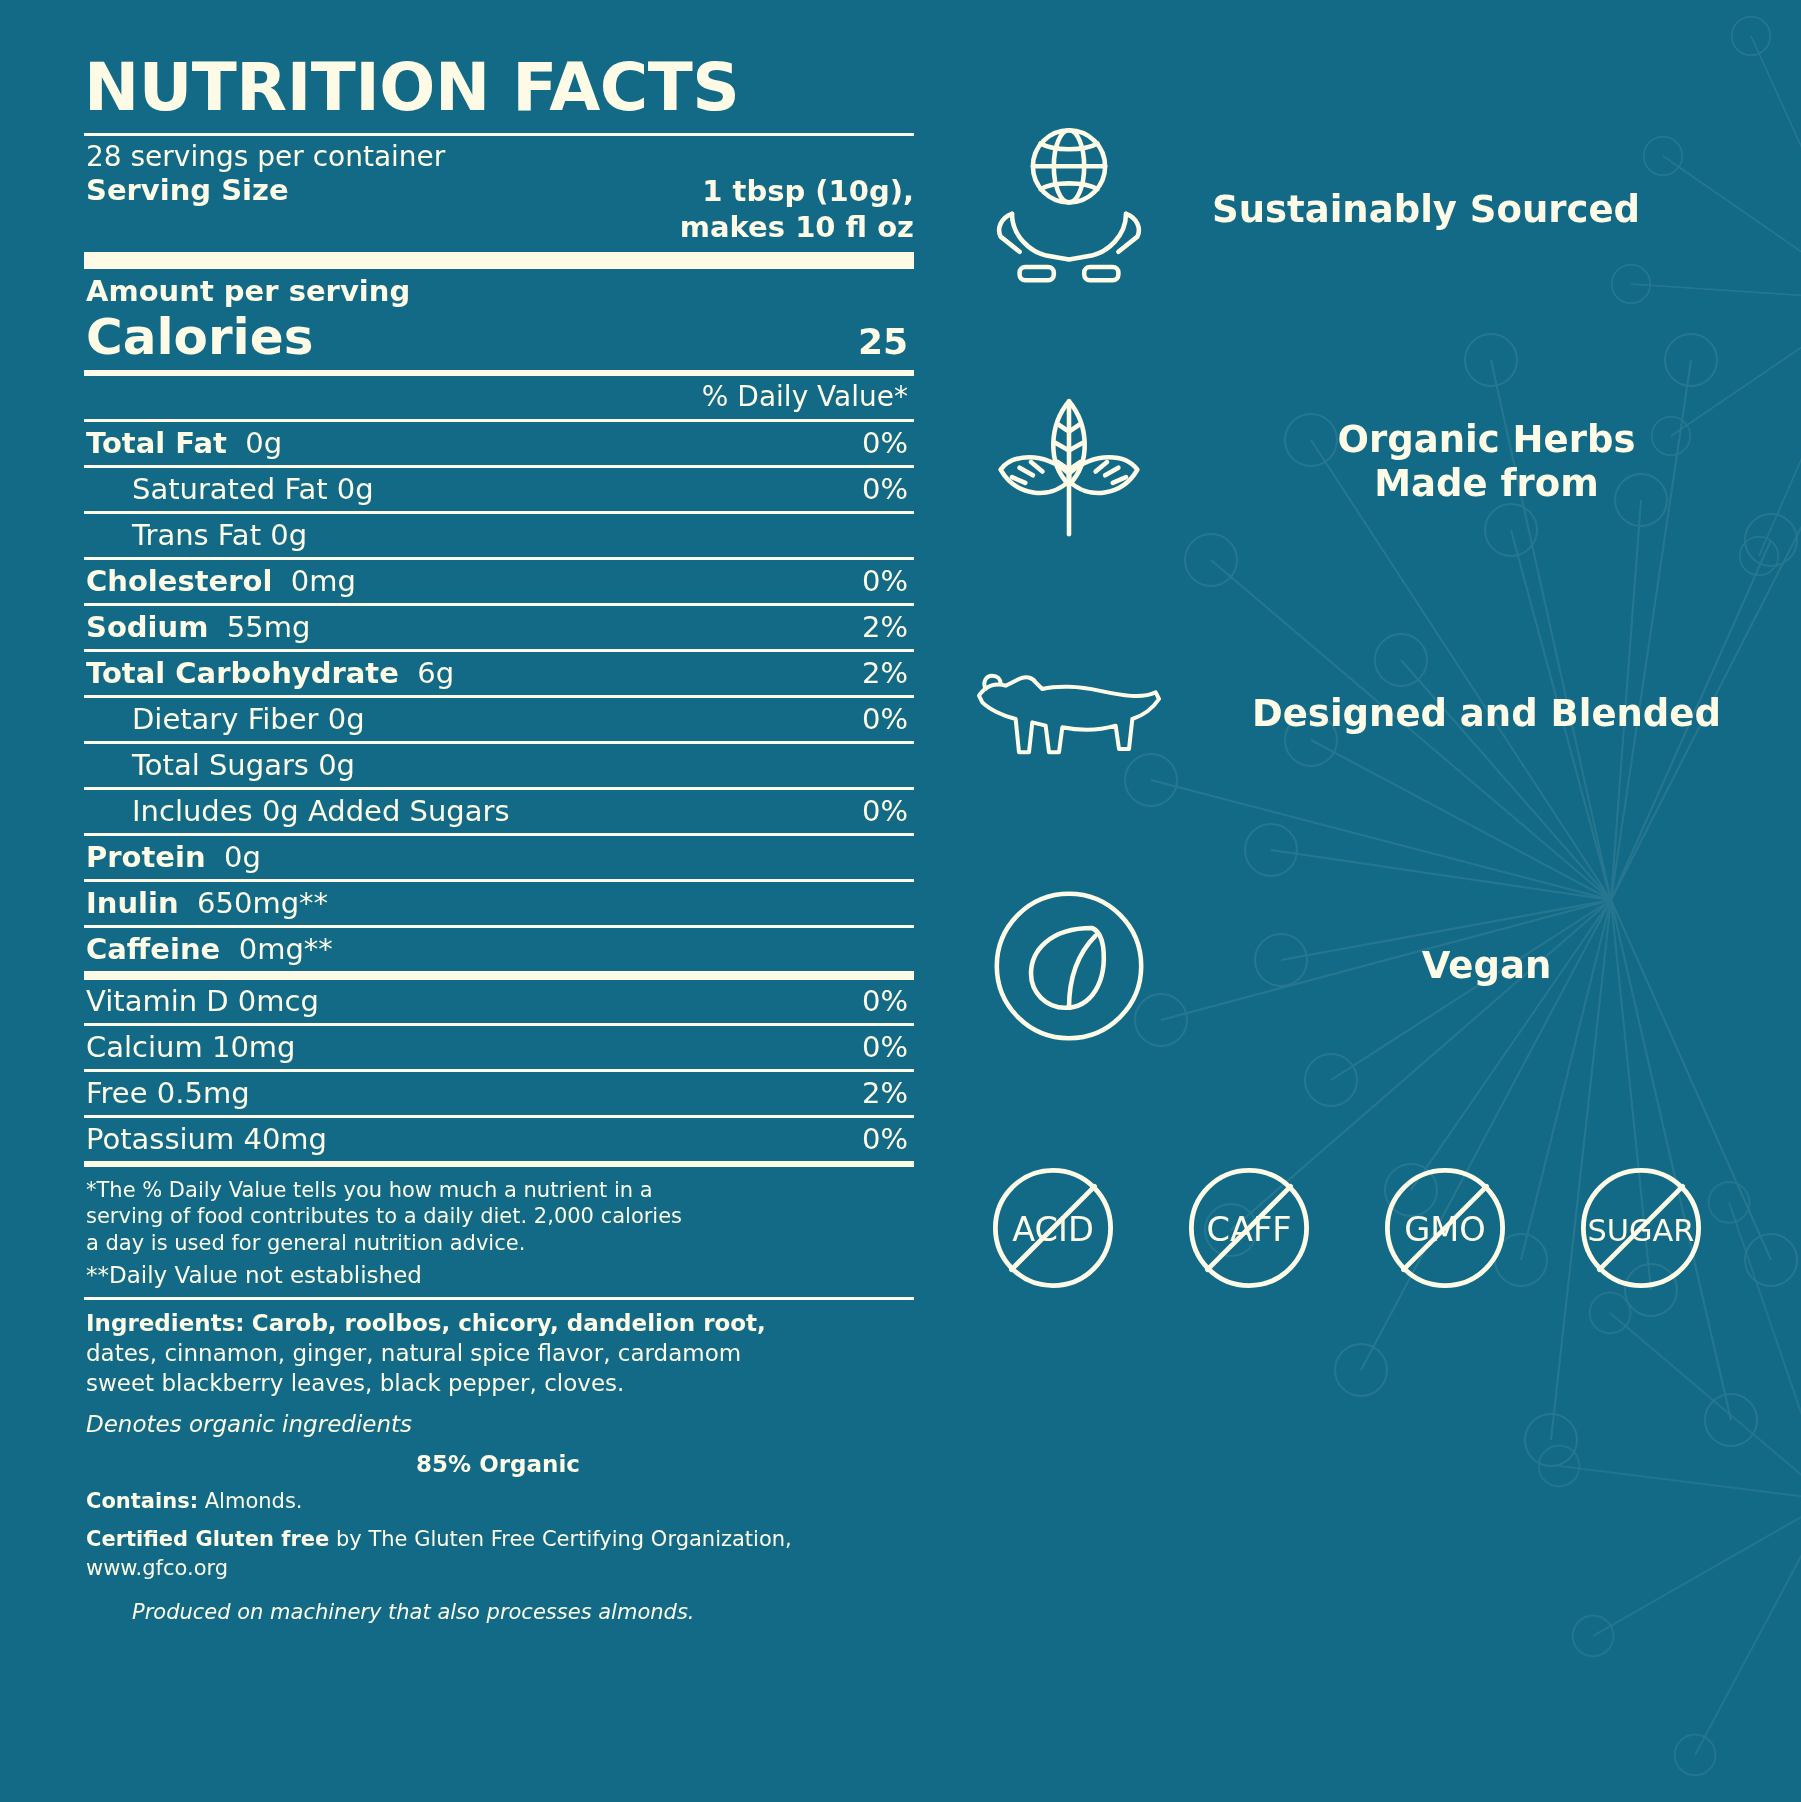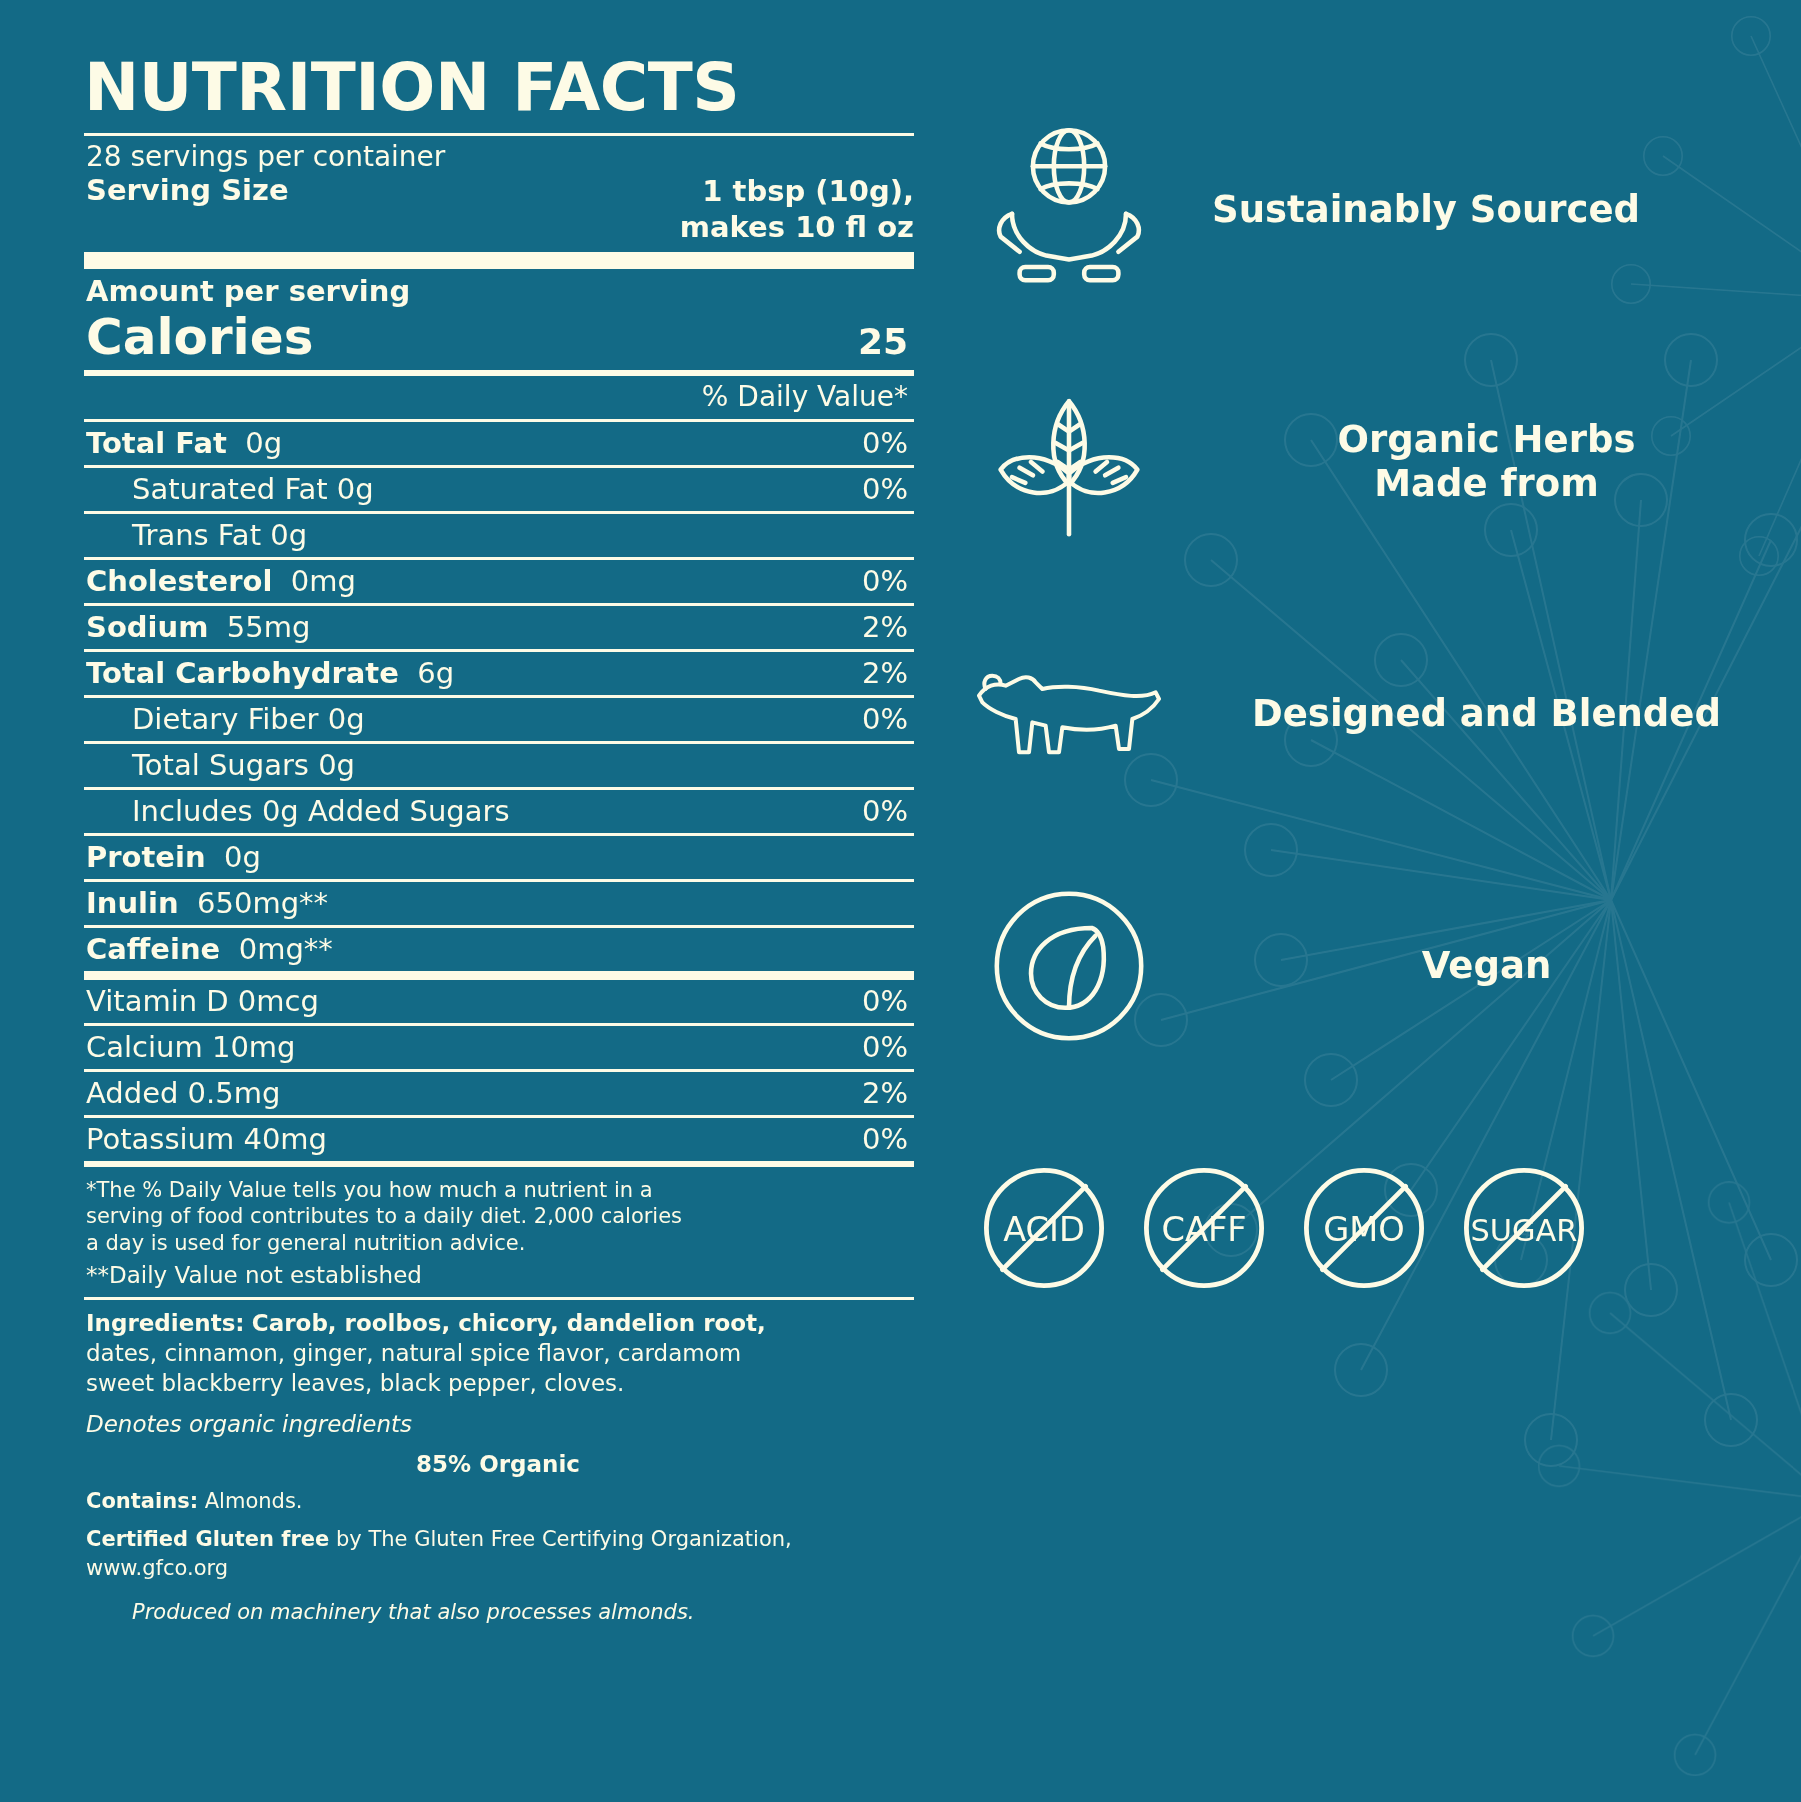--- a/index.html
+++ b/index.html
@@ -110,23 +110,24 @@
     font-weight: bold;
     line-height: 1.2;
     padding-left: 18px;
   }
   .badge.b1 .blabel, .badge.b4 .blabel { font-weight: bold; }
   .badge.b2 .blabel, .badge.b3 .blabel { text-align: center; width: 100%; }
   .badge.b4 .blabel { text-align: center; width: 100%; }
 
   .free-row {
     display: flex;
-    justify-content: flex-start;
+    justify-content: flex-end;
     align-items: center;
     padding: 30px 40px 0 20px;
+    gap: 36px;
   }
   .free-badge { width: 160px; height: 160px; position: relative; }
   .free-badge svg { display: block; }
 </style>
 </head>
 <body>
 
 <svg class="bg-art" viewBox="0 0 950 1802" xmlns="http://www.w3.org/2000/svg">
   <g stroke="#ffffff" stroke-width="2" fill="none" opacity="0.9">
     <g transform="translate(760,900)">
@@ -313,21 +314,21 @@
           <div>Vitamin D 0mcg</div>
           <div>0%</div>
         </div>
         <div class="rule-thin"></div>
         <div class="nut-row">
           <div>Calcium 10mg</div>
           <div>0%</div>
         </div>
         <div class="rule-thin"></div>
         <div class="nut-row">
-          <div>Added 0.5mg</div>
+          <div>Free 0.5mg</div>
           <div>2%</div>
         </div>
         <div class="rule-thin"></div>
         <div class="nut-row">
           <div>Potassium 40mg</div>
           <div>0%</div>
         </div>
       </div>
 
     <div class="rule-med"></div>

